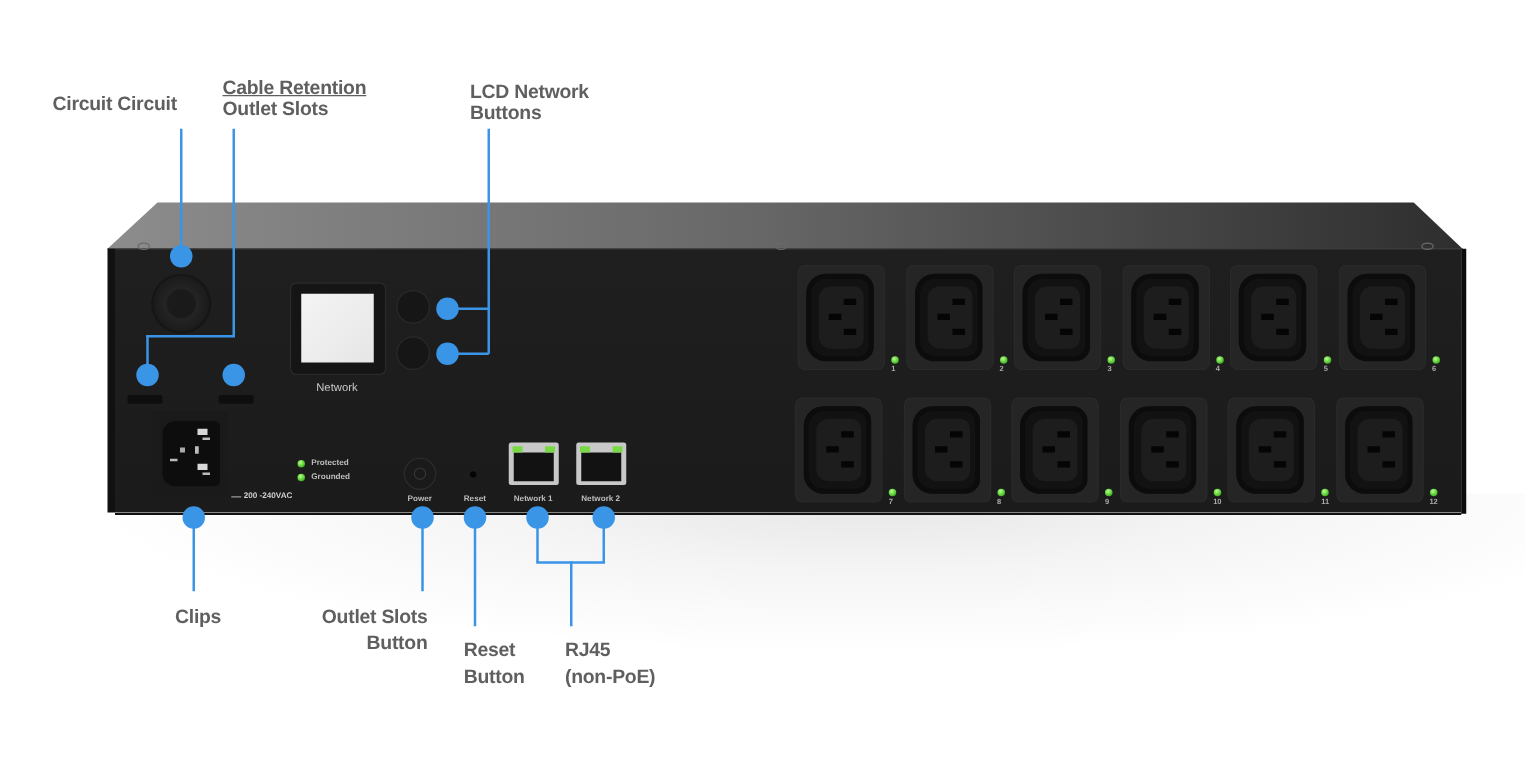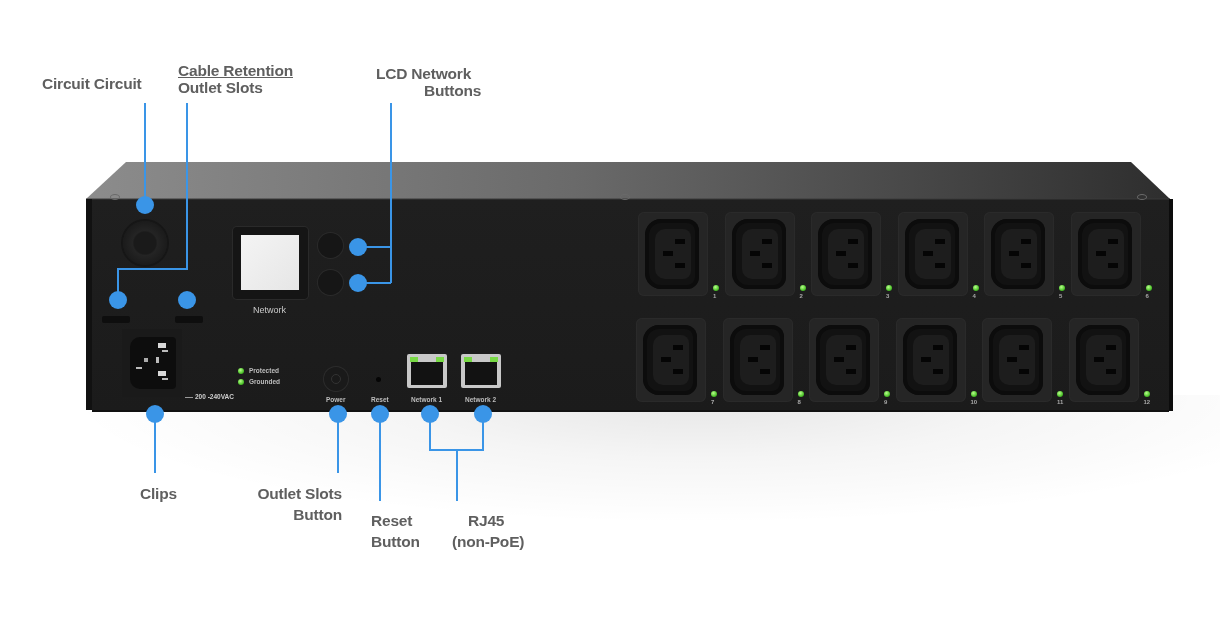--- a/index.html
+++ b/index.html
@@ -260,20 +260,20 @@
 <div class="dot" style="left:155px;top:414px;"></div>
 <div class="dot" style="left:338px;top:414px;"></div>
 <div class="dot" style="left:380px;top:414px;"></div>
 <div class="dot" style="left:430px;top:414px;"></div>
 <div class="dot" style="left:483px;top:414px;"></div>
 
 <div class="label" style="left:42px;top:75px;">Circuit Circuit</div>
 <div class="label" style="left:178px;top:62px;text-decoration:underline;">Cable Retention</div>
 <div class="label" style="left:178px;top:79px;">Outlet Slots</div>
 <div class="label" style="left:376px;top:65px;">LCD Network</div>
-<div class="label" style="left:376px;top:82px;margin-left:48px;">Buttons</div>
+<div class="label" style="left:376px;top:82px;">Buttons</div>
 <div class="label" style="left:140px;top:485px;">Clips</div>
 <div class="label" style="left:247px;top:485px;width:95px;text-align:right;">Outlet Slots</div>
 <div class="label" style="left:247px;top:506px;width:95px;text-align:right;">Button</div>
 <div class="label" style="left:371px;top:512px;">Reset</div>
 <div class="label" style="left:371px;top:533px;">Button</div>
-<div class="label" style="left:468px;top:512px;">RJ45</div>
+<div class="label" style="left:452px;top:512px;">RJ45</div>
 <div class="label" style="left:452px;top:533px;">(non-PoE)</div>
 
 </body></html>

